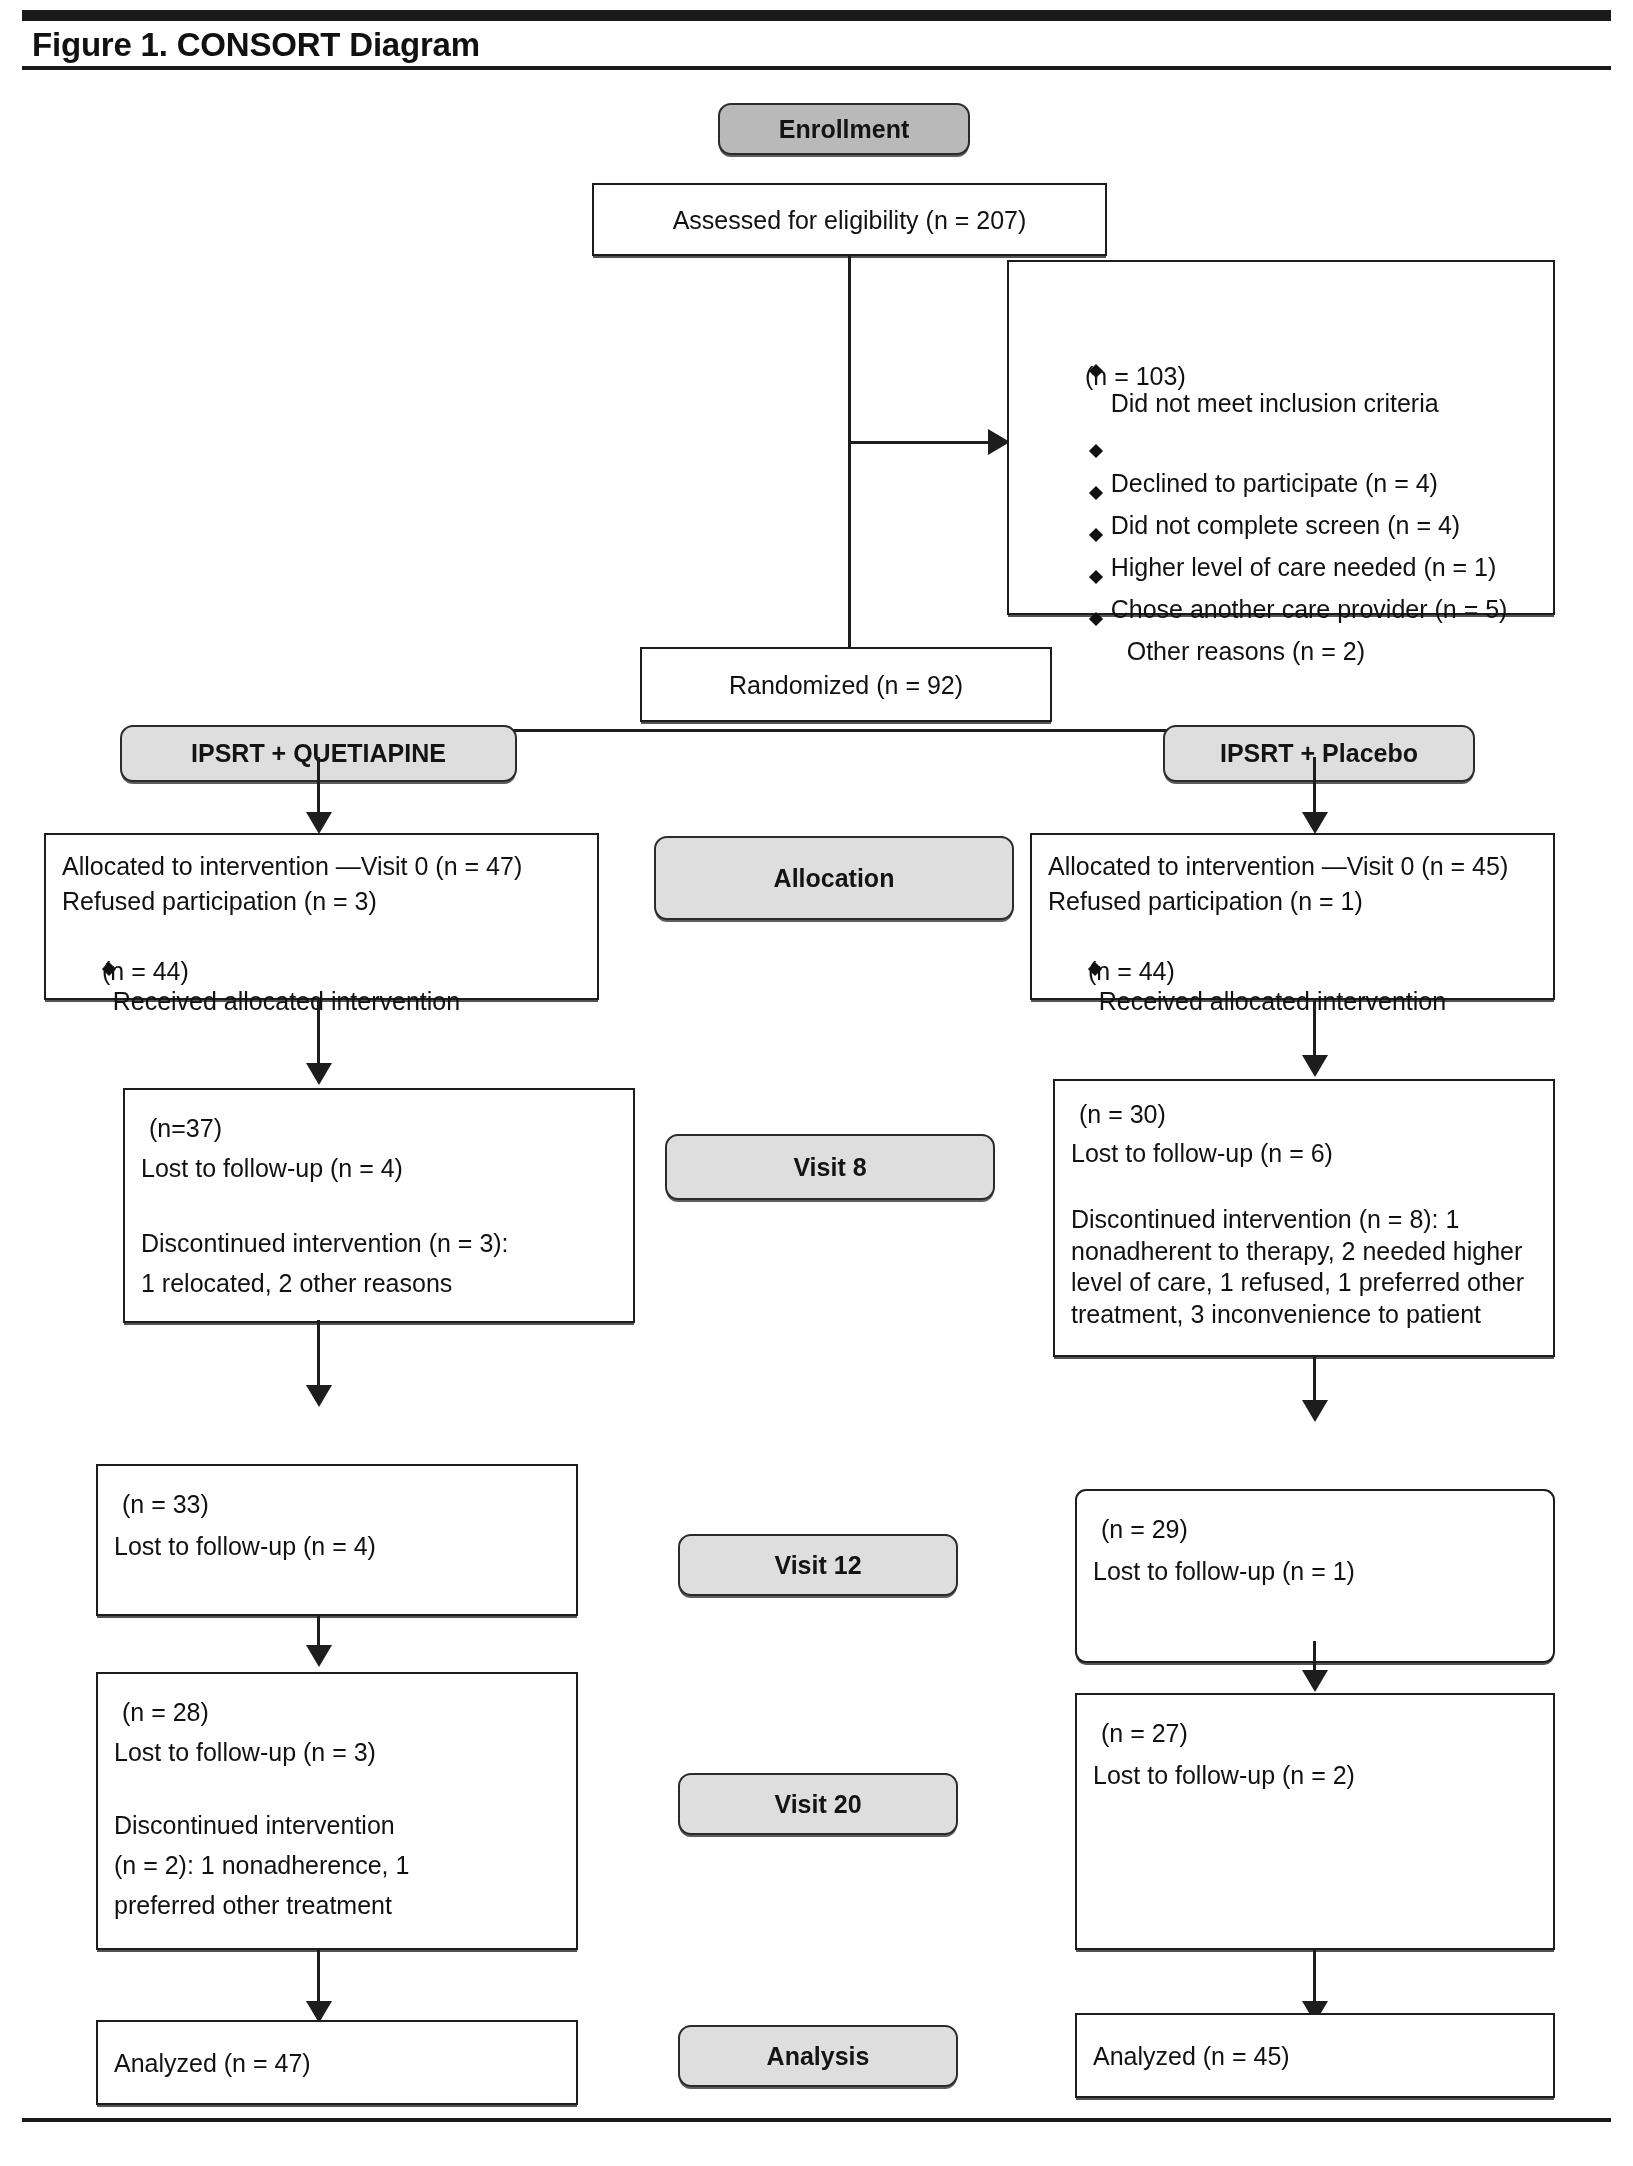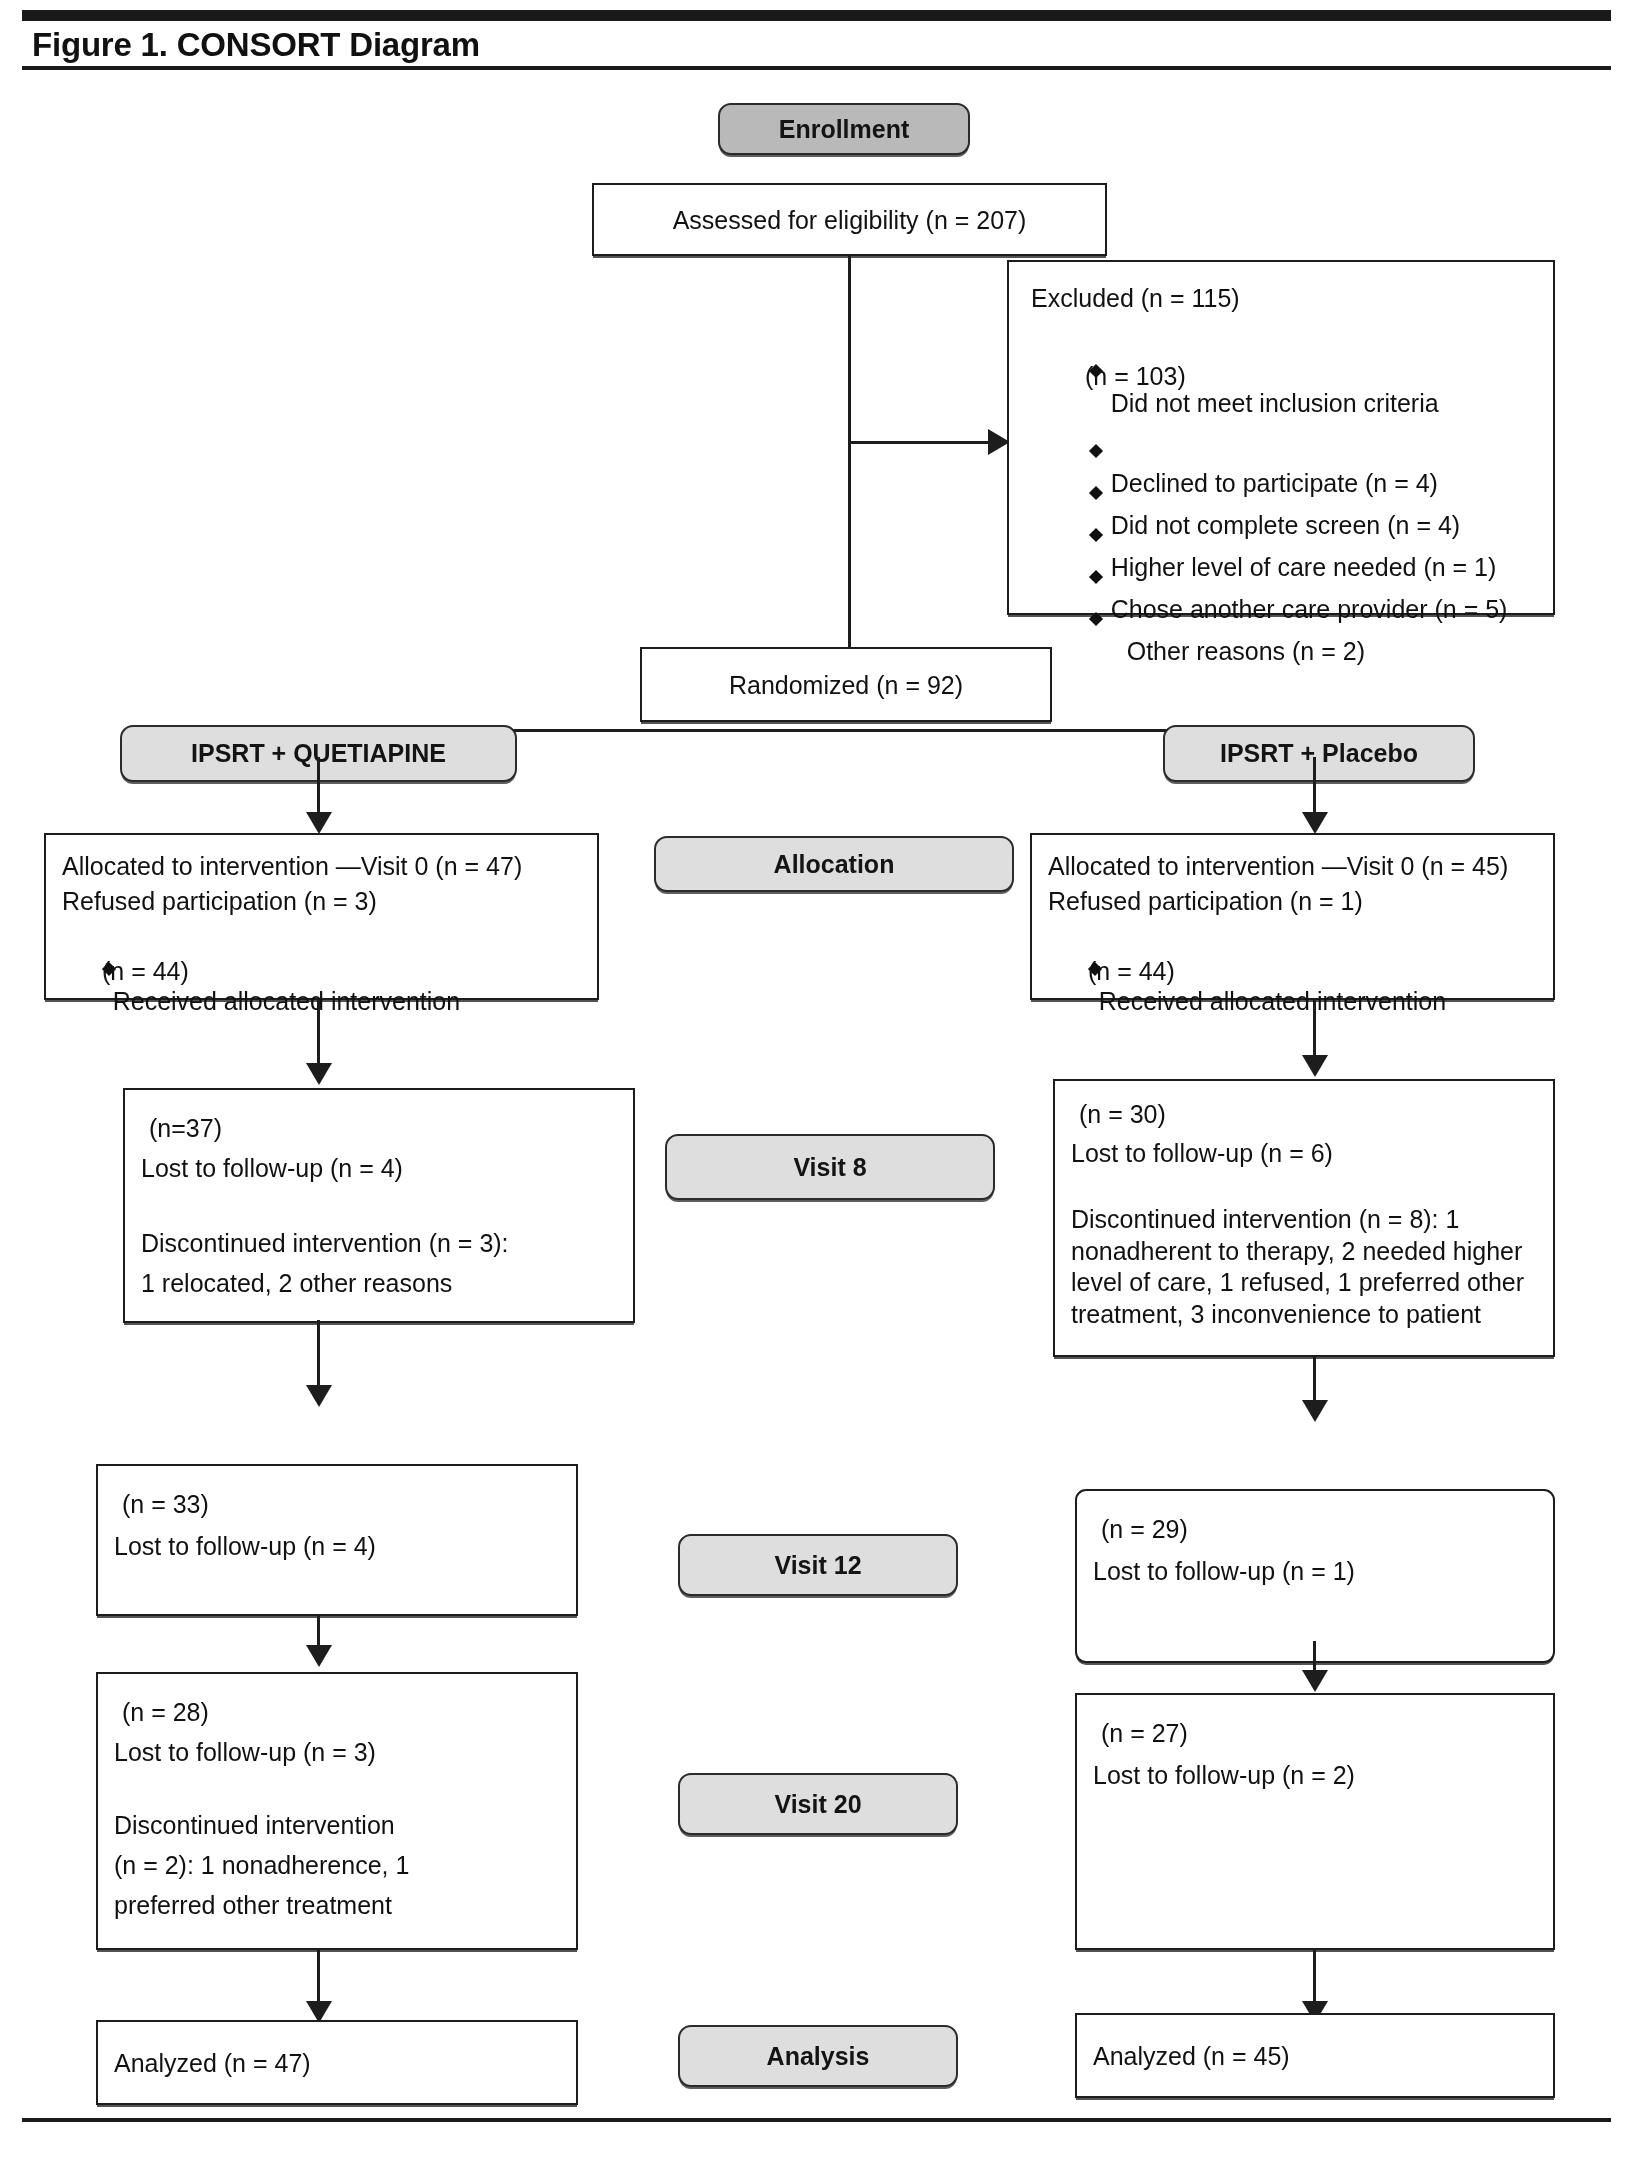--- a/index.html
+++ b/index.html
@@ -106,21 +106,20 @@
   <div class="box" style="left:592px;top:183px;width:515px;height:73px;">
     <div class="txt" style="top:19px;text-align:center;left:0;right:0;">Assessed for eligibility (n = 207)</div>
   </div>
 
   <div class="vline" style="left:848px;top:256px;height:393px;"></div>
 
   <div class="hline" style="left:848px;top:441px;width:145px;"></div>
   <div class="arrow-right" style="left:988px;top:429px;"></div>
 
   <div class="box" style="left:1007px;top:260px;width:548px;height:355px;">
-    <div class="txt" style="top:20px;left:22px;">Excluded (n = 115)</div>
 
     <div class="txt" style="top:60px;left:40px;">
       <span class="diamond"></span>
       <span style="margin-left:20px;">Did not meet inclusion criteria</span>
     </div>
     <div class="txt" style="top:98px;left:76px;">(n = 103)</div>
 
     <div class="txt" style="top:140px;left:40px;">
       <span class="diamond"></span>
       <span style="margin-left:20px;">Declined to participate (n = 4)</span>
@@ -154,21 +153,21 @@
   </div>
   <div class="pill gray-light" style="left:1163px;top:700px;width:312px;height:57px;">
     <span>IPSRT + Placebo</span>
   </div>
 
   <div class="vline" style="left:317px;top:757px;height:73px;"></div>
   <div class="arrow-down" style="left:306px;top:812px;"></div>
   <div class="vline" style="left:1313px;top:757px;height:73px;"></div>
   <div class="arrow-down" style="left:1302px;top:812px;"></div>
 
-  <div class="pill gray-light" style="left:654px;top:811px;width:360px;height:56px;">
+  <div class="pill gray-light" style="left:654px;top:811px;width:360px;height:84px;">
     <span>Allocation</span>
   </div>
 
   <div class="box" style="left:44px;top:833px;width:555px;height:167px;">
     <div class="txt" style="top:15px;">Allocated to intervention —Visit 0 (n = 47)</div>
     <div class="txt" style="top:50px;">Refused participation (n = 3)</div>
     <div class="txt" style="top:85px;">
       <span class="diamond"></span>
       <span style="margin-left:9px;">Received allocated intervention</span>
     </div>

